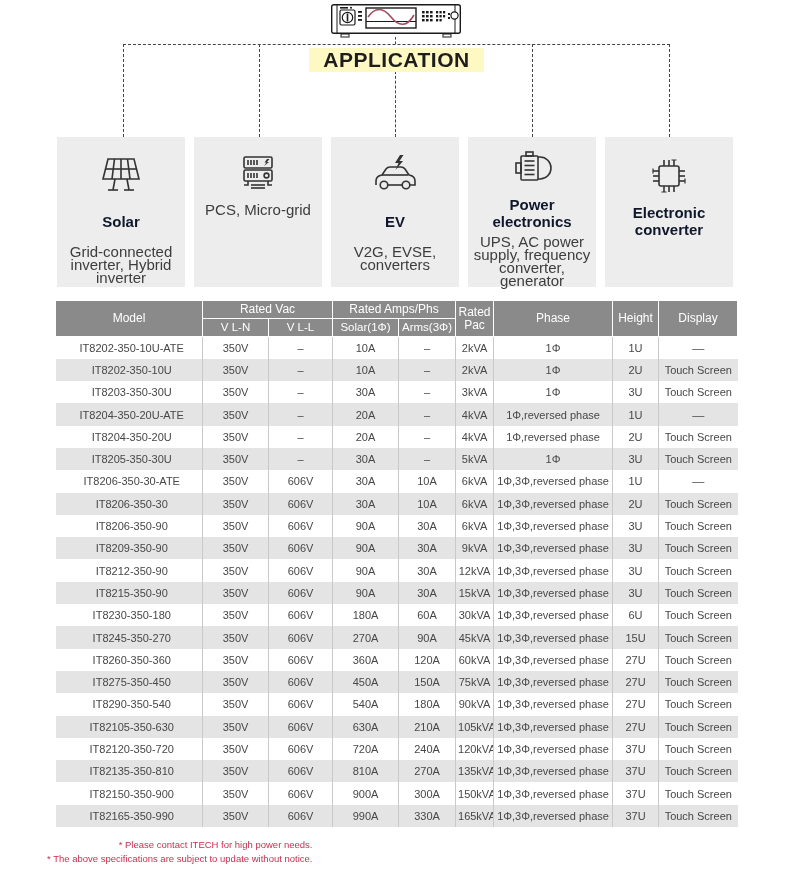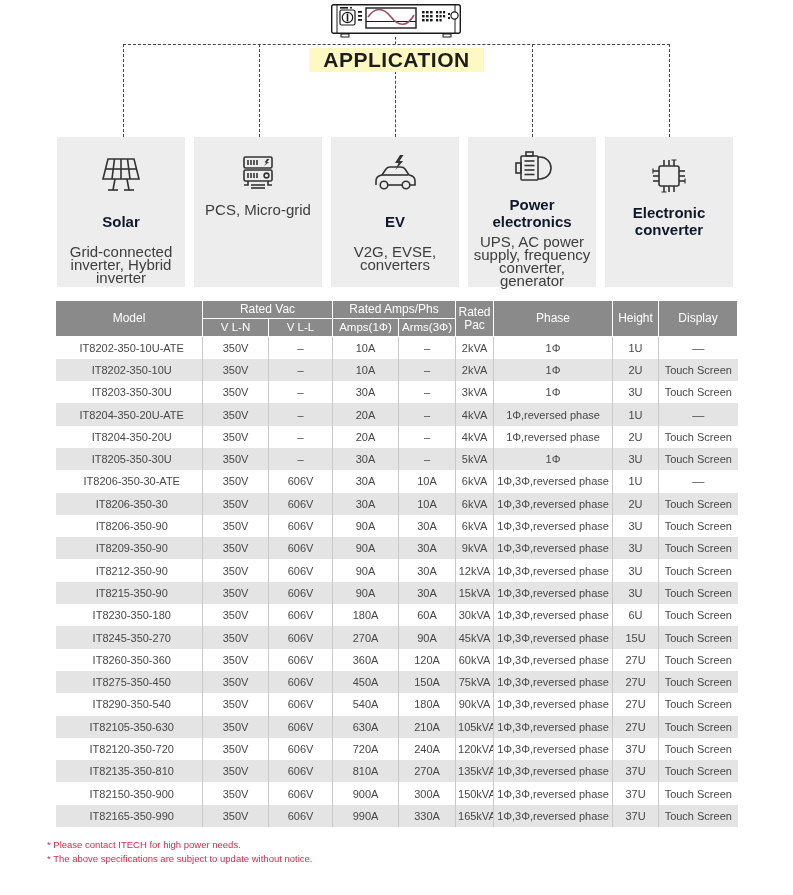--- a/index.html
+++ b/index.html
@@ -48,21 +48,21 @@
   .spec thead tr.sub th{font-size:11.5px;}
   .spec td{
     font-size:11px; color:var(--body-text); text-align:center; height:22.3px;
     padding:0 2px; border-left:1px solid var(--cell-border); white-space:nowrap;
     overflow:hidden;
   }
   .spec td:first-child{text-align:center; padding-left:8px; border-left:none;}
   .spec td:last-child{border-right:none;}
   .spec tbody tr:nth-child(even){background:var(--row-alt);}
   
-  .notes{position:absolute; left:47px; top:838px;}
+  .notes{position:absolute; left:47px; top:838px;text-align:right;}
   .note{font-size:9.5px; line-height:14px; color:var(--note-red);}
   
   .lineart{stroke:#333; fill:none; stroke-width:1.6;}
 </style>
 </head>
 <body>
 
 <div class="device">
   <svg width="130" height="34" viewBox="0 0 130 34">
     <rect x="0.7" y="0.7" width="128.6" height="28.6" rx="2" fill="#fff" stroke="#1a1a1a" stroke-width="1.4"></rect>
@@ -241,21 +241,21 @@
       <th colspan="2">Rated Vac</th>
       <th colspan="2">Rated Amps/Phs</th>
       <th rowspan="2">Rated Pac</th>
       <th rowspan="2">Phase</th>
       <th rowspan="2">Height</th>
       <th rowspan="2">Display</th>
     </tr>
     <tr class="sub">
       <th>V L-N</th>
       <th>V L-L</th>
-      <th>Amps(1Φ)</th>
+      <th>Solar(1Φ)</th>
       <th>Arms(3Φ)</th>
     </tr>
   </thead>
   <tbody>
       <tr>
         <td>IT8202-350-10U-ATE</td>
         <td>350V</td>
         <td>–</td>
         <td>10A</td>
         <td>–</td>

